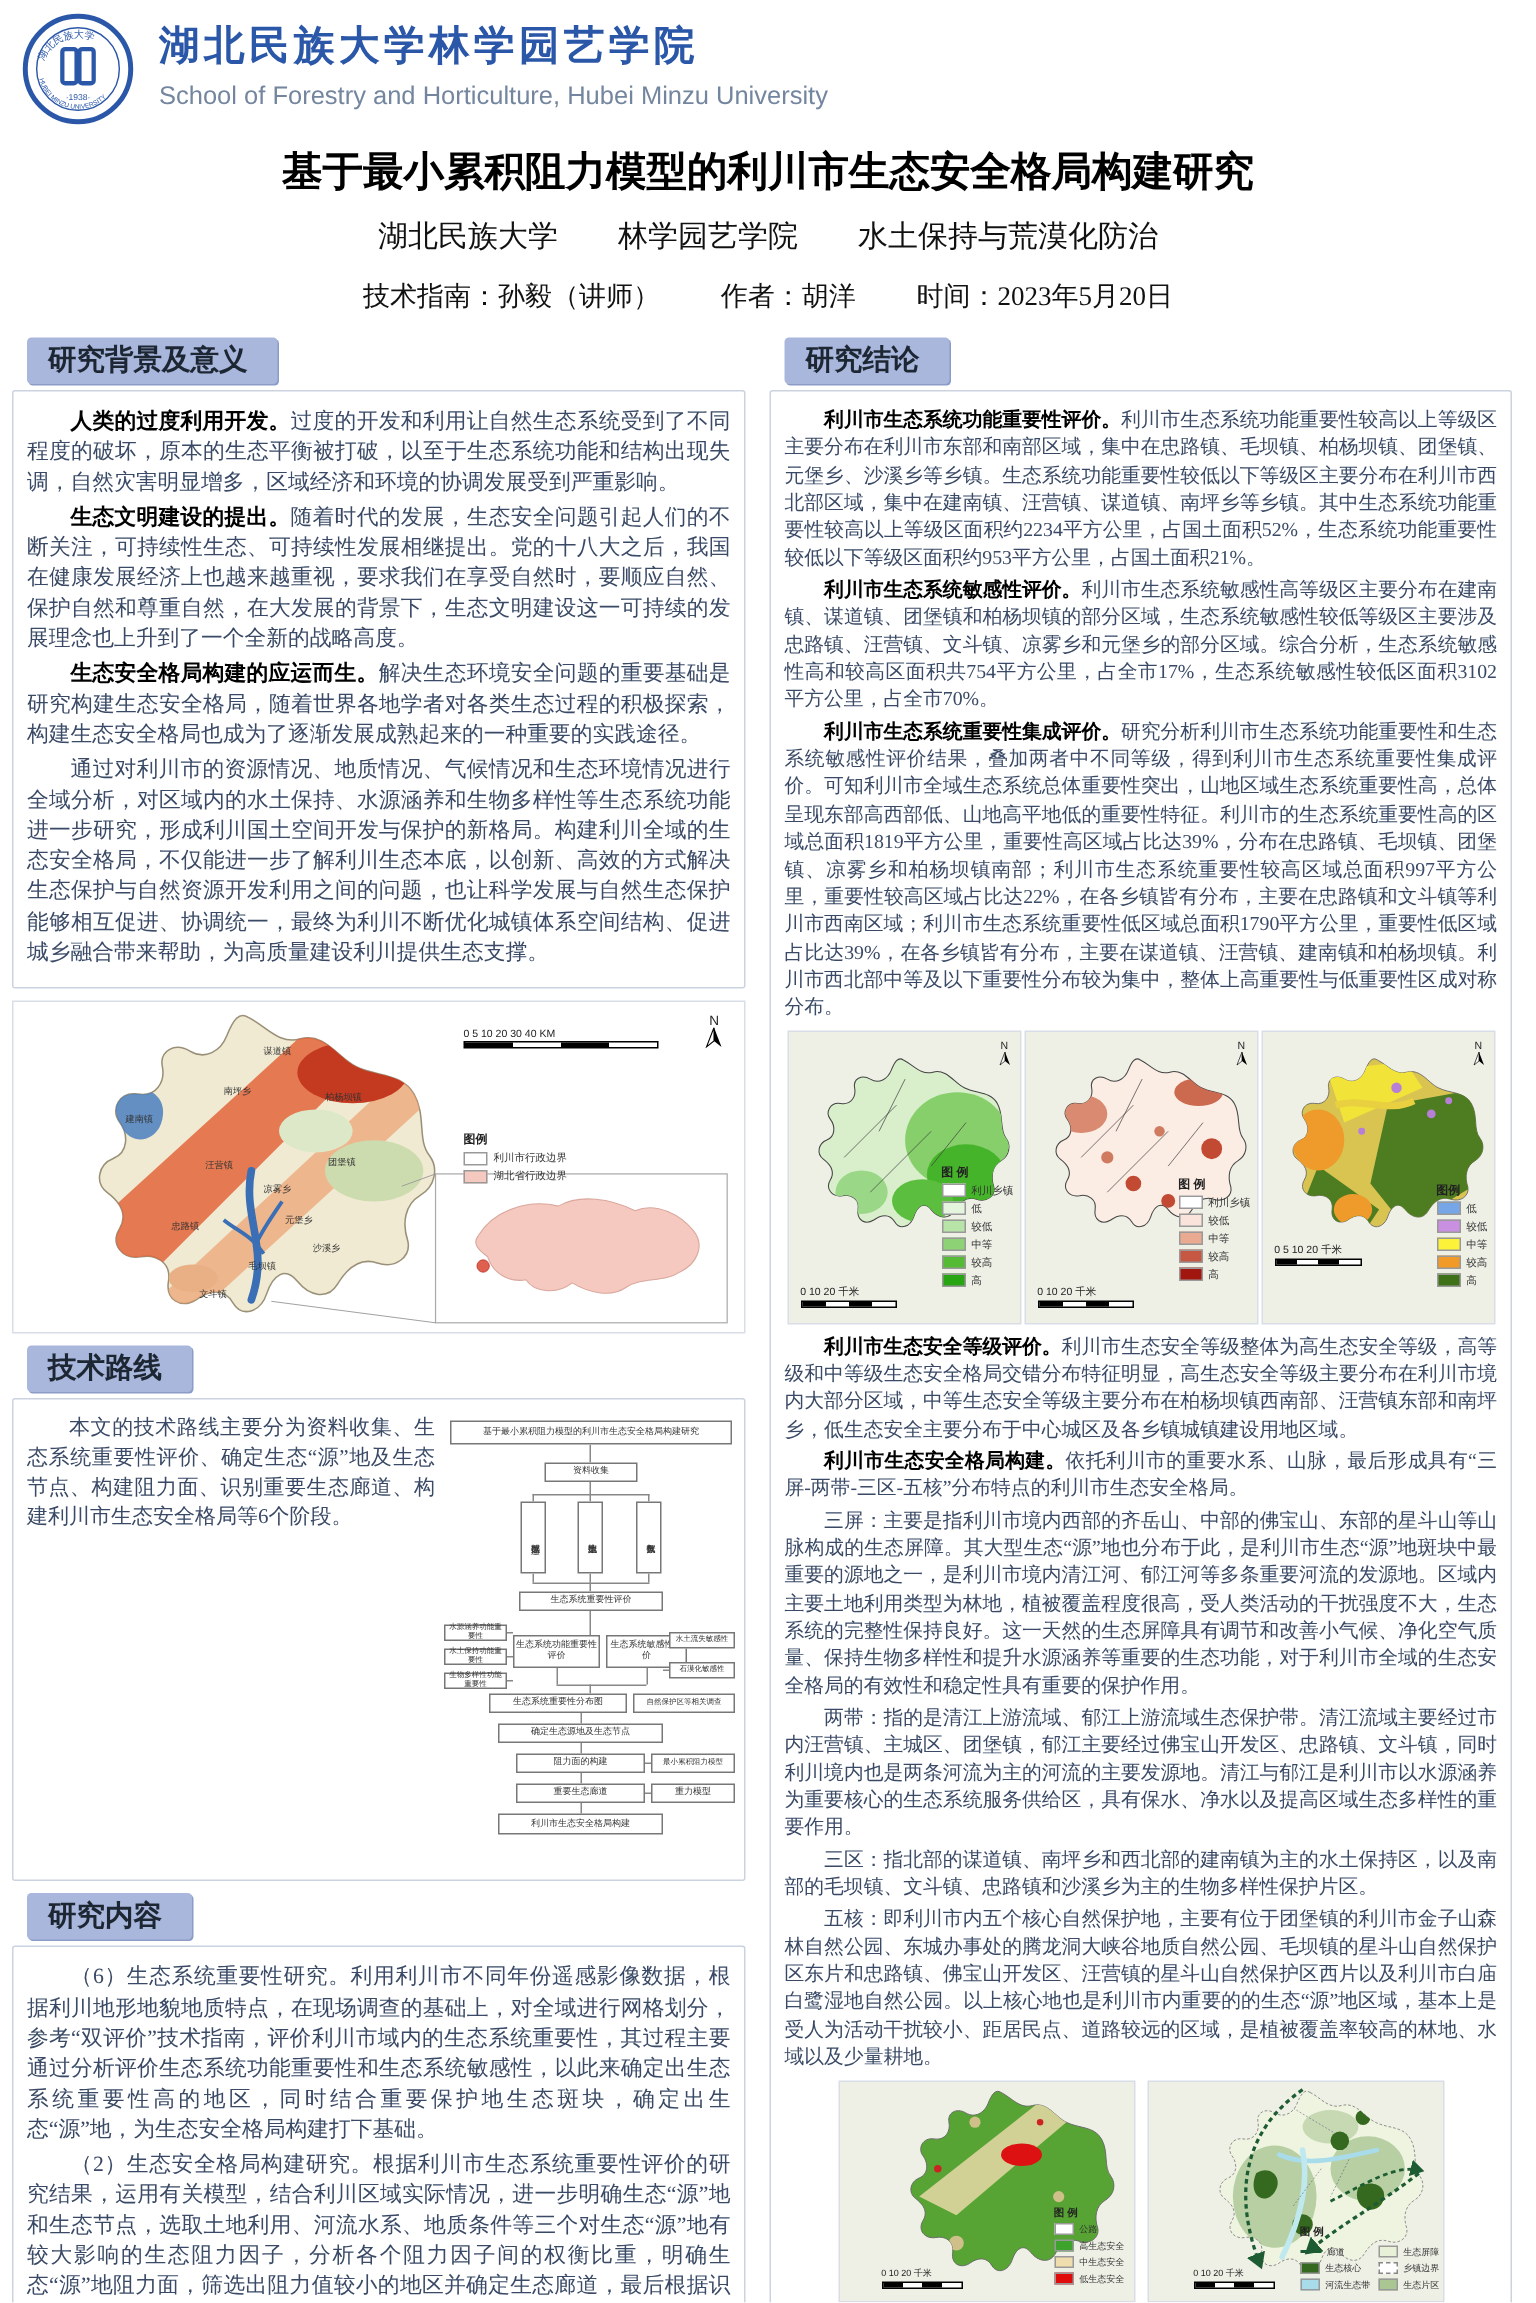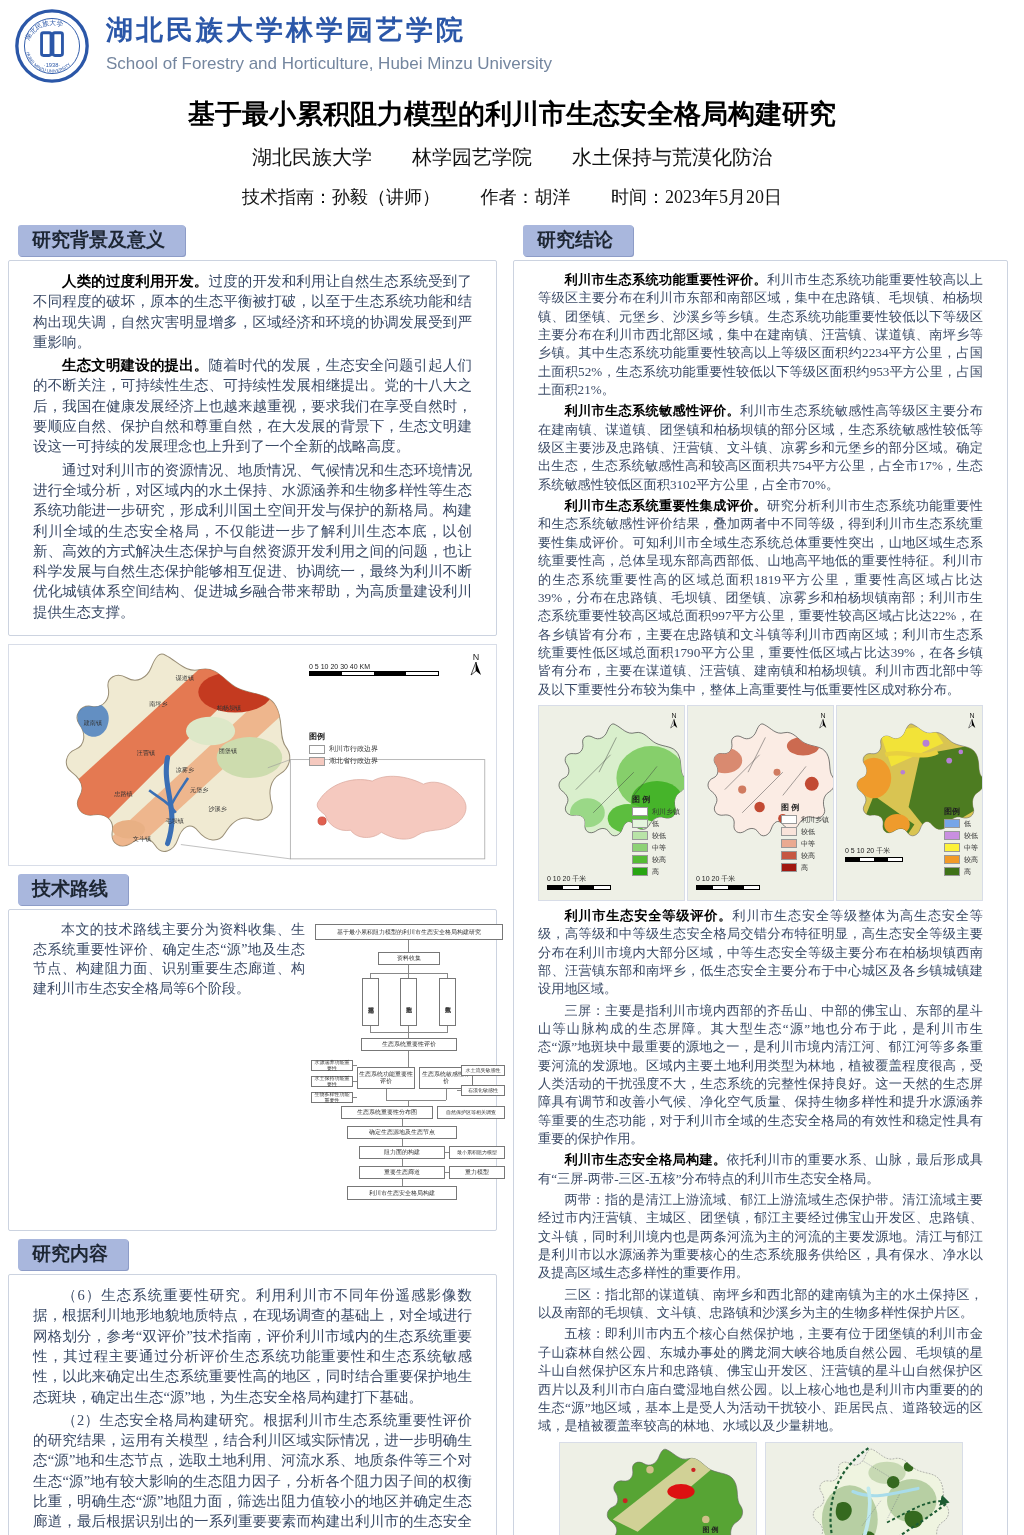--- a/index.html
+++ b/index.html
@@ -19,21 +19,21 @@
   .byline{font-size:18px;color:#111;text-align:center;margin-top:14px;}
   .byline span{margin:0 18px;}
   
   .cols{display:flex;align-items:flex-start;padding:16px 8px 0 8px;gap:16px;}
   .col-l{width:489px;flex:0 0 auto;}
   .col-r{width:495px;flex:0 0 auto;}
   .banner{display:inline-block;background:#a9b7dd;color:#1d2633;font-weight:bold;
           font-family:"Liberation Sans","DejaVu Sans",sans-serif;font-size:19px;
           padding:2px 20px 3px 14px;margin:0 0 4px 10px;border-radius:3px;
           box-shadow:1px 1px 0 #8d9cc7;}
-  .panel{border:1px solid #ccd3e0;background:#fff;border-radius:2px;padding:10px 24px;box-sizing:border-box;}
+  .panel{border:1px solid #ccd3e0;background:#fff;border-radius:2px;padding:10px 9px;box-sizing:border-box;}
   .sec{margin-bottom:8px;}
   .para{font-size:14.5px;line-height:1.4;color:#3a4a66;text-indent:2em;margin:0 0 3px 0;text-align:justify;}
   .para b{color:#000;font-family:"Liberation Sans","DejaVu Sans",sans-serif;}
   .col-r .para{font-size:13.2px;line-height:1.39;}
   
   .route-flex{display:flex;gap:6px;}
   .route-text{width:272px;flex:0 0 auto;}
   .route-text .para{font-size:14px;}
   .fc{position:relative;flex:1;height:300px;font-family:"Liberation Sans","DejaVu Sans",sans-serif;}
   .fc-box{position:absolute;border:1px solid #777;background:#fff;color:#333;
@@ -105,20 +105,21 @@
 
   <div class="cols">
 
     <div class="col-l">
 
       <div class="sec">
         <div class="banner">研究背景及意义</div>
         <div class="panel">
           <p class="para"><b>人类的过度利用开发。</b><span>过度的开发和利用让自然生态系统受到了不同程度的破坏，原本的生态平衡被打破，以至于生态系统功能和结构出现失调，自然灾害明显增多，区域经济和环境的协调发展受到严重影响。</span></p>
           <p class="para"><b>生态文明建设的提出。</b><span>随着时代的发展，生态安全问题引起人们的不断关注，可持续性生态、可持续性发展相继提出。党的十八大之后，我国在健康发展经济上也越来越重视，要求我们在享受自然时，要顺应自然、保护自然和尊重自然，在大发展的背景下，生态文明建设这一可持续的发展理念也上升到了一个全新的战略高度。</span></p>
+          <p class="para"><b>生态安全格局构建的应运而生。</b><span>解决生态环境安全问题的重要基础是研究构建生态安全格局，随着世界各地学者对各类生态过程的积极探索，构建生态安全格局也成为了逐渐发展成熟起来的一种重要的实践途径。</span></p>
           <p class="para"><span>通过对利川市的资源情况、地质情况、气候情况和生态环境情况进行全域分析，对区域内的水土保持、水源涵养和生物多样性等生态系统功能进一步研究，形成利川国土空间开发与保护的新格局。构建利川全域的生态安全格局，不仅能进一步了解利川生态本底，以创新、高效的方式解决生态保护与自然资源开发利用之间的问题，也让科学发展与自然生态保护能够相互促进、协调统一，最终为利川不断优化城镇体系空间结构、促进城乡融合带来帮助，为高质量建设利川提供生态支撑。</span></p>
         </div>
       </div>
 
       <div class="fig" style="height:222px;margin-bottom:8px;">
         <svg viewBox="0 0 470 215" width="487" height="220">
           <g transform="translate(22,2)">
             <use href="#lichuan" fill="#f0ead2" stroke="#9a8f77" stroke-width="1"></use>
             <g clip-path="url(#lcclip)">
               <path d="M20,150 L190,-5 L225,15 L55,185 Z" fill="#e2653c" opacity="0.85"></path>
@@ -245,21 +246,21 @@
           <p class="para"><span>（2）生态安全格局构建研究。根据利川市生态系统重要性评价的研究结果，运用有关模型，结合利川区域实际情况，进一步明确生态“源”地和生态节点，选取土地利用、河流水系、地质条件等三个对生态“源”地有较大影响的生态阻力因子，分析各个阻力因子间的权衡比重，明确生态“源”地阻力面，筛选出阻力值较小的地区并确定生态廊道，最后根据识别出的一系列重要要素而构建出利川市的生态安全格局。</span></p>
         </div>
       </div>
     </div>
 
     <div class="col-r">
       <div class="sec">
         <div class="banner">研究结论</div>
         <div class="panel" style="min-height:1262px;">
           <p class="para"><b>利川市生态系统功能重要性评价。</b><span>利川市生态系统功能重要性较高以上等级区主要分布在利川市东部和南部区域，集中在忠路镇、毛坝镇、柏杨坝镇、团堡镇、元堡乡、沙溪乡等乡镇。生态系统功能重要性较低以下等级区主要分布在利川市西北部区域，集中在建南镇、汪营镇、谋道镇、南坪乡等乡镇。其中生态系统功能重要性较高以上等级区面积约2234平方公里，占国土面积52%，生态系统功能重要性较低以下等级区面积约953平方公里，占国土面积21%。</span></p>
-          <p class="para"><b>利川市生态系统敏感性评价。</b><span>利川市生态系统敏感性高等级区主要分布在建南镇、谋道镇、团堡镇和柏杨坝镇的部分区域，生态系统敏感性较低等级区主要涉及忠路镇、汪营镇、文斗镇、凉雾乡和元堡乡的部分区域。确定出生态，生态系统敏感性高和较高区面积共754平方公里，占全市17%，生态系统敏感性较低区面积3102平方公里，占全市70%。</span></p>
+          <p class="para"><b>利川市生态系统敏感性评价。</b><span>利川市生态系统敏感性高等级区主要分布在建南镇、谋道镇、团堡镇和柏杨坝镇的部分区域，生态系统敏感性较低等级区主要涉及忠路镇、汪营镇、文斗镇、凉雾乡和元堡乡的部分区域。综合分析，生态系统敏感性高和较高区面积共754平方公里，占全市17%，生态系统敏感性较低区面积3102平方公里，占全市70%。</span></p>
           <p class="para"><b>利川市生态系统重要性集成评价。</b><span>研究分析利川市生态系统功能重要性和生态系统敏感性评价结果，叠加两者中不同等级，得到利川市生态系统重要性集成评价。可知利川市全域生态系统总体重要性突出，山地区域生态系统重要性高，总体呈现东部高西部低、山地高平地低的重要性特征。利川市的生态系统重要性高的区域总面积1819平方公里，重要性高区域占比达39%，分布在忠路镇、毛坝镇、团堡镇、凉雾乡和柏杨坝镇南部；利川市生态系统重要性较高区域总面积997平方公里，重要性较高区域占比达22%，在各乡镇皆有分布，主要在忠路镇和文斗镇等利川市西南区域；利川市生态系统重要性低区域总面积1790平方公里，重要性低区域占比达39%，在各乡镇皆有分布，主要在谋道镇、汪营镇、建南镇和柏杨坝镇。利川市西北部中等及以下重要性分布较为集中，整体上高重要性与低重要性区成对称分布。</span></p>
 
           <div class="fig-row">
 
             <div class="fig" style="width:156px;height:196px;">
               <svg viewBox="0 0 156 196" width="156" height="196">
                 <rect width="156" height="196" fill="#eef0e6"></rect>
                 <g transform="translate(2,14) scale(0.58)">
                   <use href="#lichuan" fill="#d9efcc" stroke="#444" stroke-width="1.2"></use>
                   <g clip-path="url(#lcclip)">
@@ -416,22 +417,22 @@
                   </div>
               </div>
               <div class="scale" style="left:8px;bottom:38px;width:58px;">
                 <span>0 5 10     20 千米</span>
                 <div class="bar"></div>
               </div>
             </div>
           </div>
 
           <p class="para"><b>利川市生态安全等级评价。</b><span>利川市生态安全等级整体为高生态安全等级，高等级和中等级生态安全格局交错分布特征明显，高生态安全等级主要分布在利川市境内大部分区域，中等生态安全等级主要分布在柏杨坝镇西南部、汪营镇东部和南坪乡，低生态安全主要分布于中心城区及各乡镇城镇建设用地区域。</span></p>
+          <p class="para"><b>利川市生态安全格局构建。</b><span>依托利川市的重要水系、山脉，最后形成具有“三屏-两带-三区-五核”分布特点的利川市生态安全格局。</span></p>
           <p class="para"><span>三屏：主要是指利川市境内西部的齐岳山、中部的佛宝山、东部的星斗山等山脉构成的生态屏障。其大型生态“源”地也分布于此，是利川市生态“源”地斑块中最重要的源地之一，是利川市境内清江河、郁江河等多条重要河流的发源地。区域内主要土地利用类型为林地，植被覆盖程度很高，受人类活动的干扰强度不大，生态系统的完整性保持良好。这一天然的生态屏障具有调节和改善小气候、净化空气质量、保持生物多样性和提升水源涵养等重要的生态功能，对于利川市全域的生态安全格局的有效性和稳定性具有重要的保护作用。</span></p>
-          <p class="para"><b>利川市生态安全格局构建。</b><span>依托利川市的重要水系、山脉，最后形成具有“三屏-两带-三区-五核”分布特点的利川市生态安全格局。</span></p>
           <p class="para"><span>两带：指的是清江上游流域、郁江上游流域生态保护带。清江流域主要经过市内汪营镇、主城区、团堡镇，郁江主要经过佛宝山开发区、忠路镇、文斗镇，同时利川境内也是两条河流为主的河流的主要发源地。清江与郁江是利川市以水源涵养为重要核心的生态系统服务供给区，具有保水、净水以及提高区域生态多样性的重要作用。</span></p>
           <p class="para"><span>三区：指北部的谋道镇、南坪乡和西北部的建南镇为主的水土保持区，以及南部的毛坝镇、文斗镇、忠路镇和沙溪乡为主的生物多样性保护片区。</span></p>
           <p class="para"><span>五核：即利川市内五个核心自然保护地，主要有位于团堡镇的利川市金子山森林自然公园、东城办事处的腾龙洞大峡谷地质自然公园、毛坝镇的星斗山自然保护区东片和忠路镇、佛宝山开发区、汪营镇的星斗山自然保护区西片以及利川市白庙白鹭湿地自然公园。以上核心地也是利川市内重要的的生态“源”地区域，基本上是受人为活动干扰较小、距居民点、道路较远的区域，是植被覆盖率较高的林地、水域以及少量耕地。</span></p>
 
           <div class="fig-row" style="gap:8px;">
 
             <div class="fig" style="width:198px;height:148px;">
               <svg viewBox="0 0 198 148" width="198" height="148">
                 <rect width="198" height="148" fill="#eef0e6"></rect>
                 <g transform="translate(28,2) scale(0.62)">

